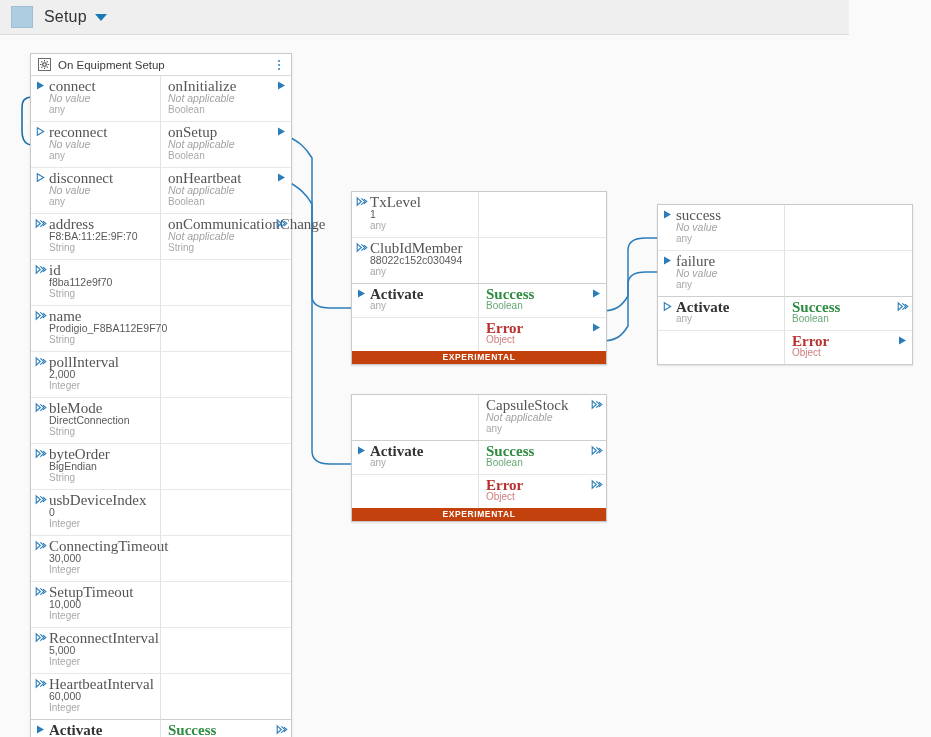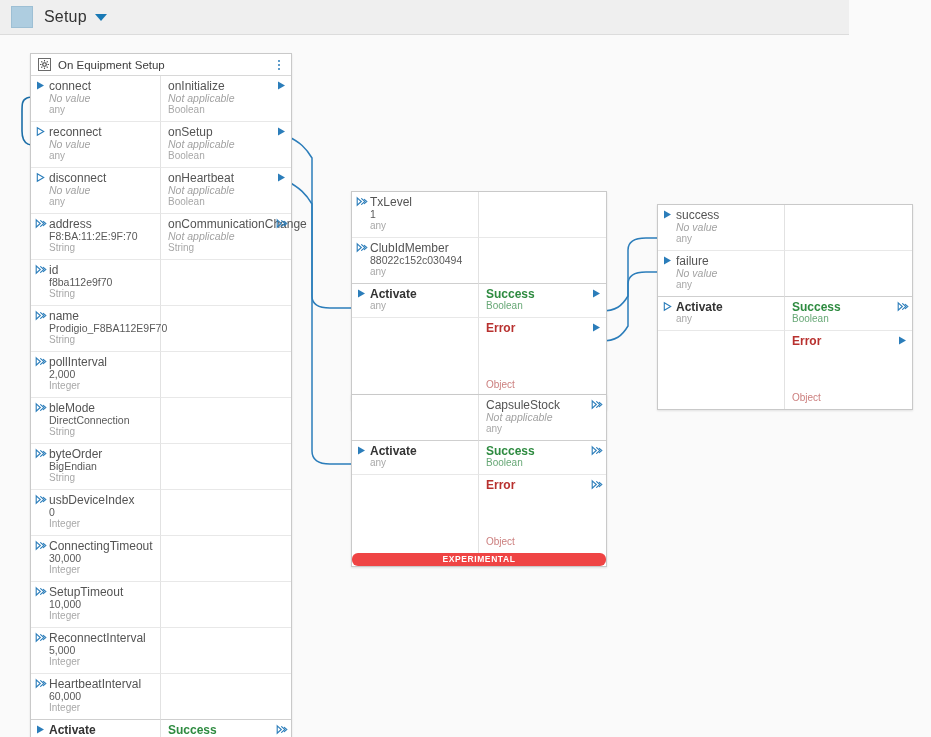--- a/index.html
+++ b/index.html
@@ -83,43 +83,43 @@
     box-sizing:border-box;
     position:relative;
     padding:4px 6px 5px 18px;
     min-height:33px;
   }
   .col.left{border-right:1px solid #e2e2e2;}
   .col.right{padding-left:7px;padding-right:18px;}
   .row.sep .col{border-top:1px solid #e8e8e8;}
   .row.thick .col{border-top:1px solid #cfcfcf;}
 
-  .pname{font-size:12px;color:#545454;line-height:12px;white-space:nowrap;}
+  .pname{font-size:15px;color:#545454;line-height:12px;white-space:nowrap;font-family:Liberation Serif, serif;}
   .pname.bold{font-weight:bold;color:#333;}
   .pname.green{color:#2e8b40;font-weight:bold;}
   .pname.red{color:#b8312f;font-weight:bold;}
   .pval{font-size:10.5px;color:#8d8d8d;line-height:12px;white-space:nowrap;}
   .pval.italic{font-style:italic;color:#a2a2a2;}
   .pval.dark{color:#595959;}
   .ptype{font-size:10px;color:#a8a8a8;line-height:12px;white-space:nowrap;}
   .ptype.green{color:#68a877;}
-  .ptype.red{color:#cc7f7e;margin-top:45px;}
+  .ptype.red{color:#cc7f7e;}
 
   
   .pin{position:absolute;width:11px;height:11px;}
   .pin.inp{left:4px;}
   .pin.outp{right:4px;}
   .pin svg{display:block;}
 
   .footer-bar{
     height:13px;line-height:13px;text-align:center;
     font-size:8.5px;font-weight:bold;color:#ffffff;letter-spacing:.6px;
   }
   .footer-bar.deprecated{background:#b4241f;}
-  .footer-bar.experimental{background:#ef4444;border-radius:6px;}
+  .footer-bar.experimental{background:#c2410c;}
 </style>
 </head>
 <body>
 
 <div id="topbar">
   <div class="tab-swatch"></div>
   <div class="tab-title">Setup</div>
   <div class="caret"></div>
 </div>
 

